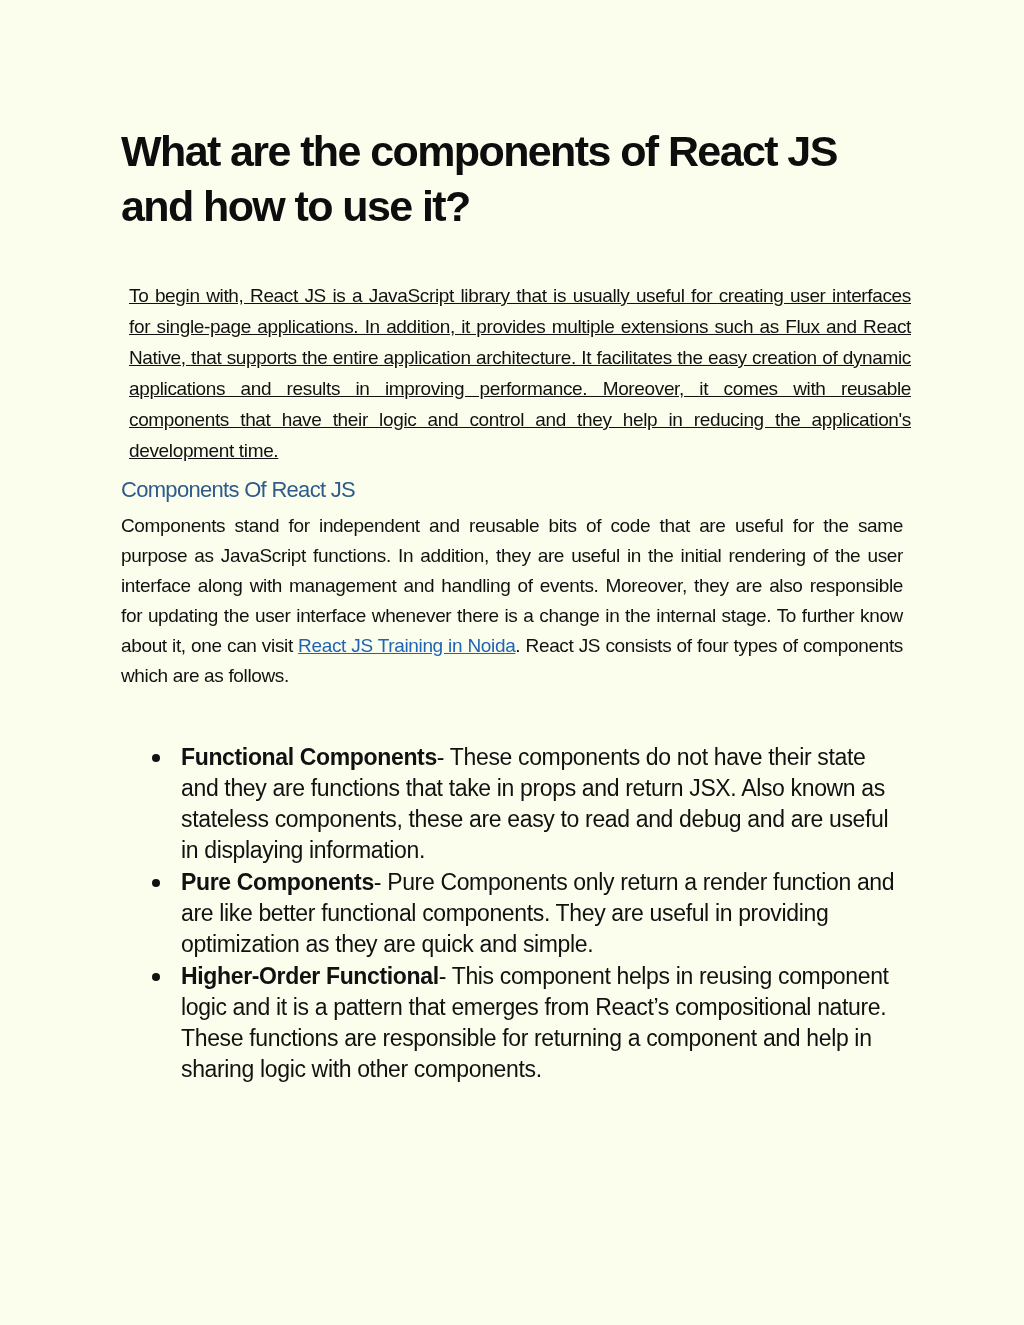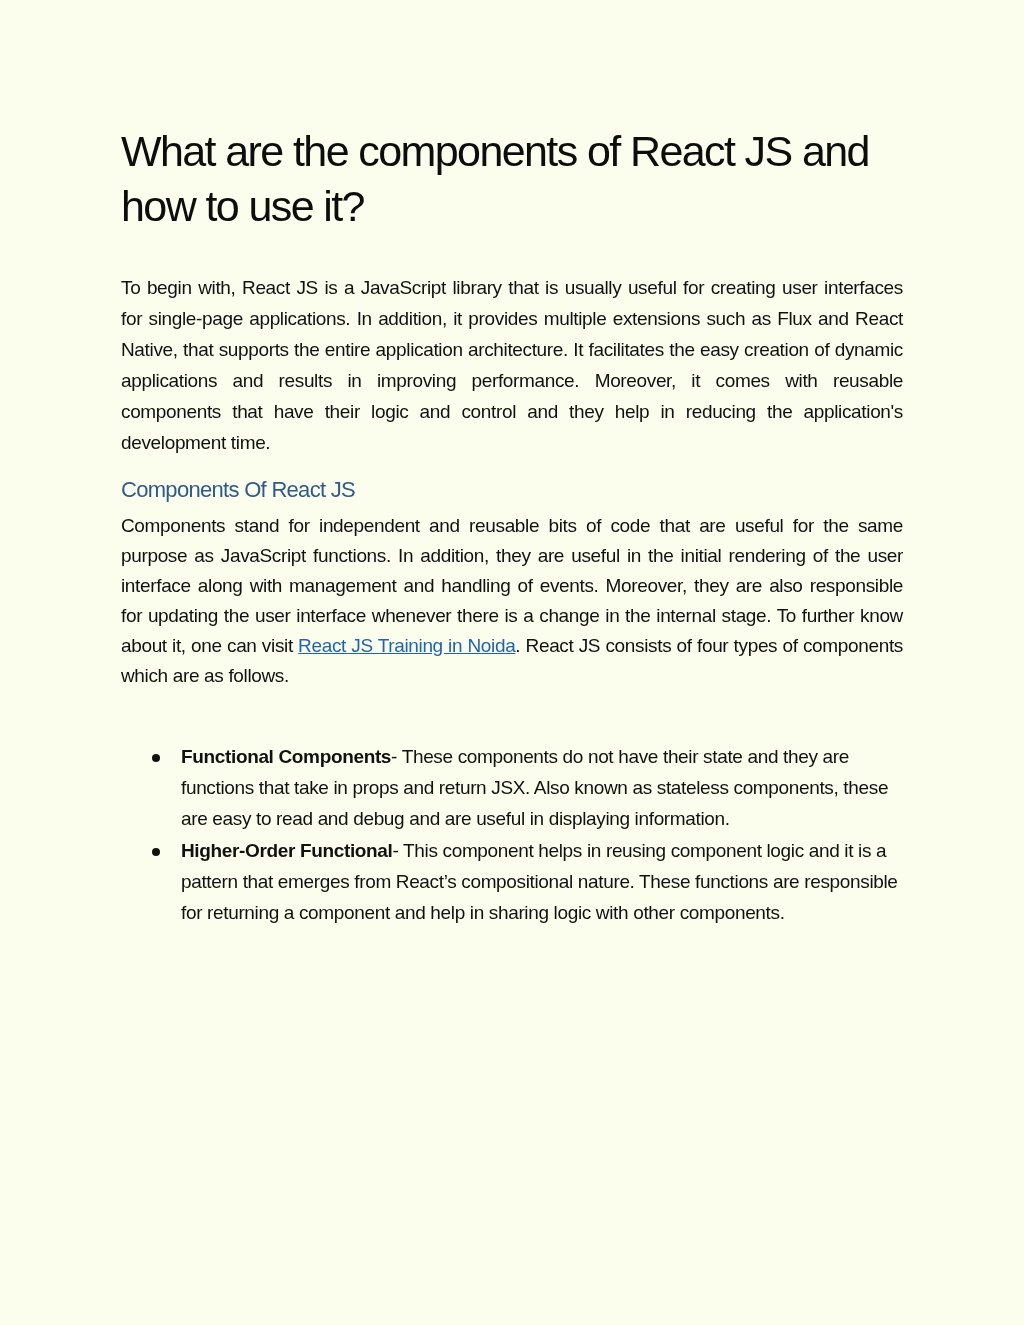--- a/index.html
+++ b/index.html
@@ -21,35 +21,36 @@
     top: 0;
     width: 782px;
   }
   .title {
     margin: 0;
     position: absolute;
     top: 124px;
     left: 0;
     width: 782px;
     font-size: 43px;
-    font-weight: normal;
+    font-weight: bold;
     line-height: 55px;
     letter-spacing: -1.6px;
     color: #0d0d0d;
   }
   .intro {
     position: absolute;
     top: 273px;
     left: 0;
     width: 782px;
-    margin: 0;
+    margin: 8px;
     font-size: 19px;
     line-height: 30.9px;
     text-align: justify;
     letter-spacing: -0.35px;
+    text-decoration: underline;
   }
   .section-heading {
     position: absolute;
     top: 474px;
     left: 0;
     margin: 0;
     font-size: 22px;
     font-weight: normal;
     color: #2e5b8c;
     letter-spacing: -0.7px;
@@ -75,21 +76,21 @@
     top: 742px;
     left: 0;
     width: 782px;
     margin: 0;
     padding: 0;
     list-style: none;
   }
   .list-item {
     position: relative;
     padding-left: 60px;
-    font-size: 19px;
+    font-size: 23px;
     line-height: 30.9px;
     letter-spacing: -0.35px;
     margin-bottom: 1.5px;
   }
   .bullet {
     position: absolute;
     left: 31px;
     top: 12px;
     width: 8px;
     height: 8px;
@@ -112,16 +113,20 @@
 
   <p class="section-body"><span>Components stand for independent and reusable bits of code that are useful for the same purpose as JavaScript functions. In addition, they are useful in the initial rendering of the user interface along with management and handling of events. Moreover, they are also responsible for updating the user interface whenever there is a change in the internal stage. To further know about it, one can visit </span><a href="#">React JS Training in Noida</a><span>. React JS consists of four types of components which are as follows.</span></p>
 
   <ul class="list">
     <li class="list-item">
       <span class="bullet"></span>
       <span class="term">Functional Components</span><span>- These components do not have their state and they are functions that take in props and return JSX. Also known as stateless components, these are easy to read and debug and are useful in displaying information.</span>
     </li>
     <li class="list-item">
       <span class="bullet"></span>
+      <span class="term">Pure Components</span><span>- Pure Components only return a render function and are like better functional components. They are useful in providing optimization as they are quick and simple.</span>
+    </li>
+    <li class="list-item">
+      <span class="bullet"></span>
       <span class="term">Higher-Order Functional</span><span>- This component helps in reusing component logic and it is a pattern that emerges from React’s compositional nature. These functions are responsible for returning a component and help in sharing logic with other components.</span>
     </li>
   </ul>
 </div>
 
 </body></html>

